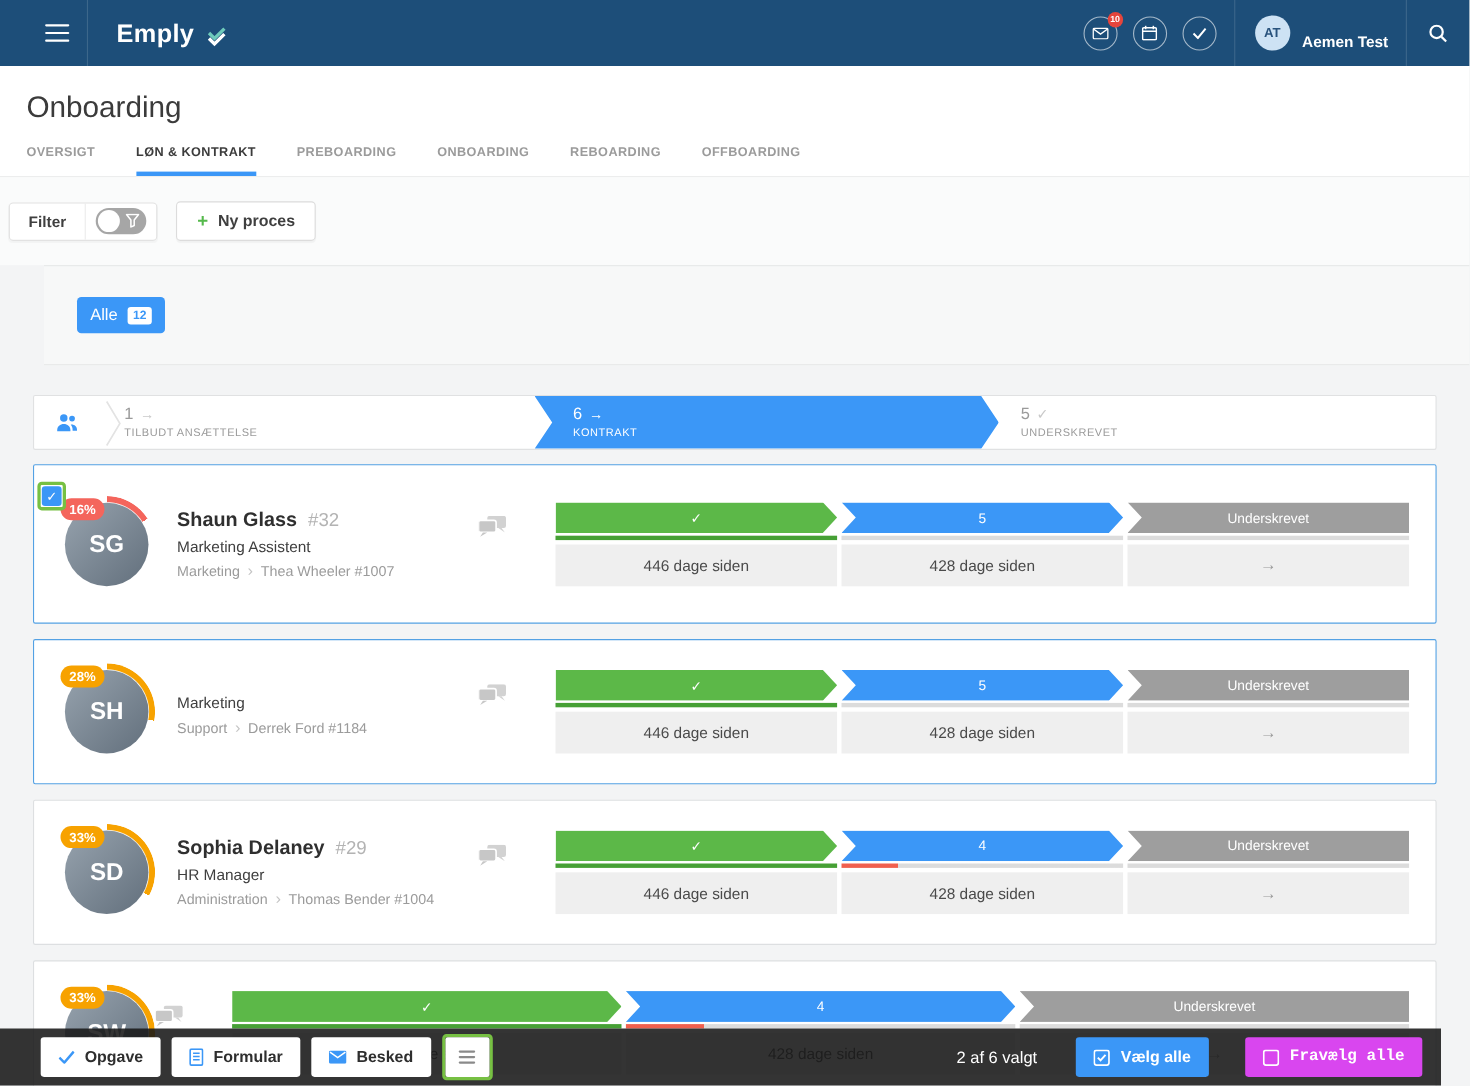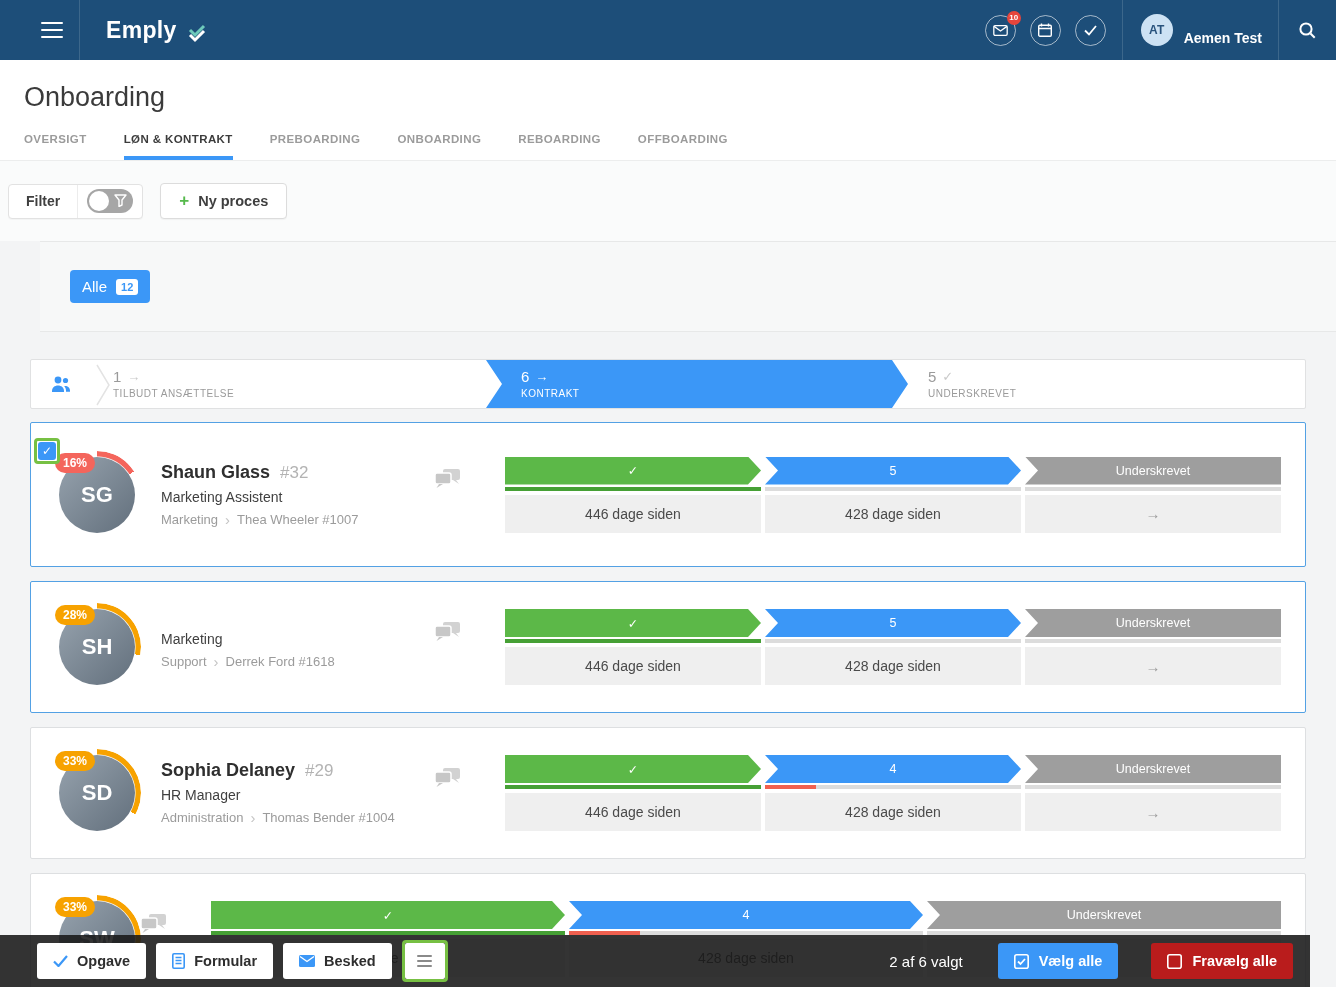--- a/index.html
+++ b/index.html
@@ -107,21 +107,21 @@
   
   .action-bar{position:absolute;left:0;top:935px;width:1310px;height:52px;background:rgba(24,24,24,.88);display:flex;align-items:center;padding-left:37px;gap:10px;z-index:40;}
   .btn-white{height:36px;background:#fff;border-radius:3px;display:flex;align-items:center;padding:0 16px;font-size:14.5px;font-weight:bold;color:#2e2e2e;gap:9px;cursor:pointer;border:none;}
   .menu-annot{border:3px solid var(--annot);border-radius:4px;display:flex;}
   .btn-menu{width:40px;height:36px;background:#fff;border-radius:2px;display:flex;flex-direction:column;align-items:center;justify-content:center;gap:3px;cursor:pointer;border:none;}
   .btn-menu i{display:block;width:15px;height:2px;background:#8a8a8a;border-radius:1px;}
   .ab-right{margin-left:auto;display:flex;align-items:center;gap:13px;padding-right:17px;}
   .sel-text{color:#fff;font-size:15px;margin-right:2px;}
   .btn-blue,.btn-gray{height:36px;border-radius:3px;display:flex;align-items:center;padding:0 16px;font-size:14.5px;font-weight:bold;color:#fff;gap:10px;cursor:pointer;border:none;margin-left:20px;}
   .btn-blue{background:var(--blue);}
-  .btn-gray{background:#b91c1c;}
+  .btn-gray{background:#d946ef;font-family:Liberation Mono, monospace;}
 </style>
 </head>
 <body>
 
 <div class="navbar">
   <div class="nav-menu">
       <i></i>
       <i></i>
       <i></i>
     </div>
@@ -317,21 +317,21 @@
           <div class="avatar-img">
             <span class="initials">SH</span>
           </div>
           <div class="pct-badge" style="background: rgb(247, 162, 0);">28%</div>
         </div>
         <div class="info">
           <div class="erole">Marketing</div>
           <div class="crumbs">
             <span>Support</span>
             <span class="csep">›</span>
-            <span>Derrek Ford #1618</span>
+            <span>Derrek Ford #1184</span>
           </div>
         </div>
         <div class="chat">
           <svg width="26" height="20" viewBox="0 0 26 20" fill="#d2d2d2">
             <rect x="8" y="0" width="17" height="11" rx="2"></rect>
             <path d="M21 11l3 4-6-4h3z"></path>
             <rect x="0" y="4" width="16" height="11" rx="2" stroke="#fff" stroke-width="1.5" fill="#c7c7c7"></rect>
             <path d="M4 15l-2.5 4L8 15H4z" fill="#c7c7c7"></path>
           </svg>
         </div>

